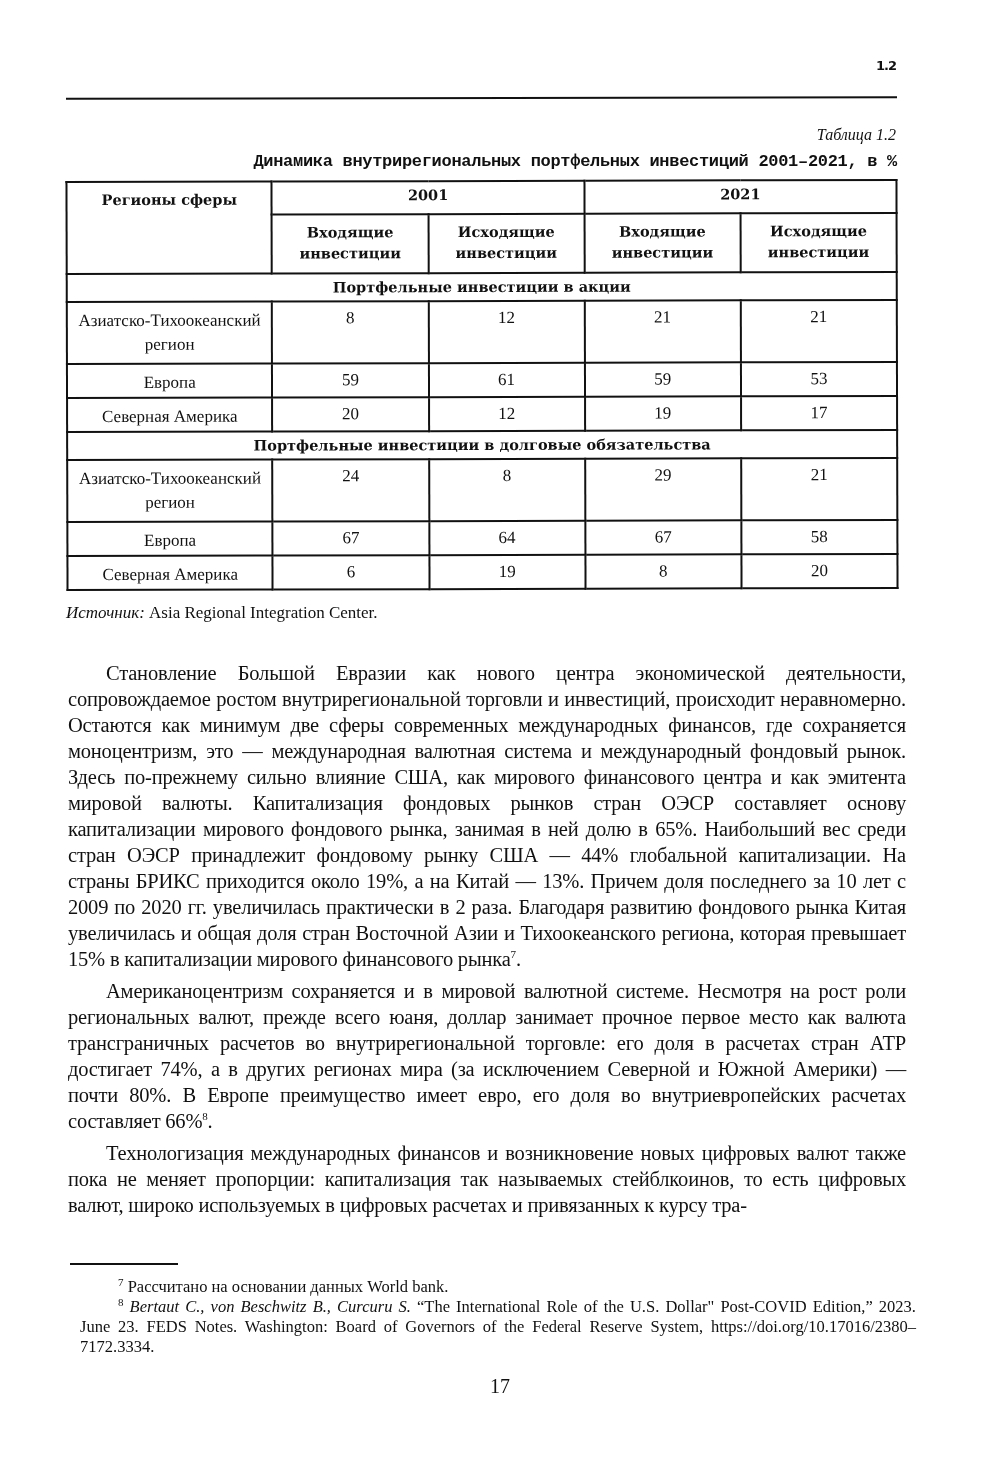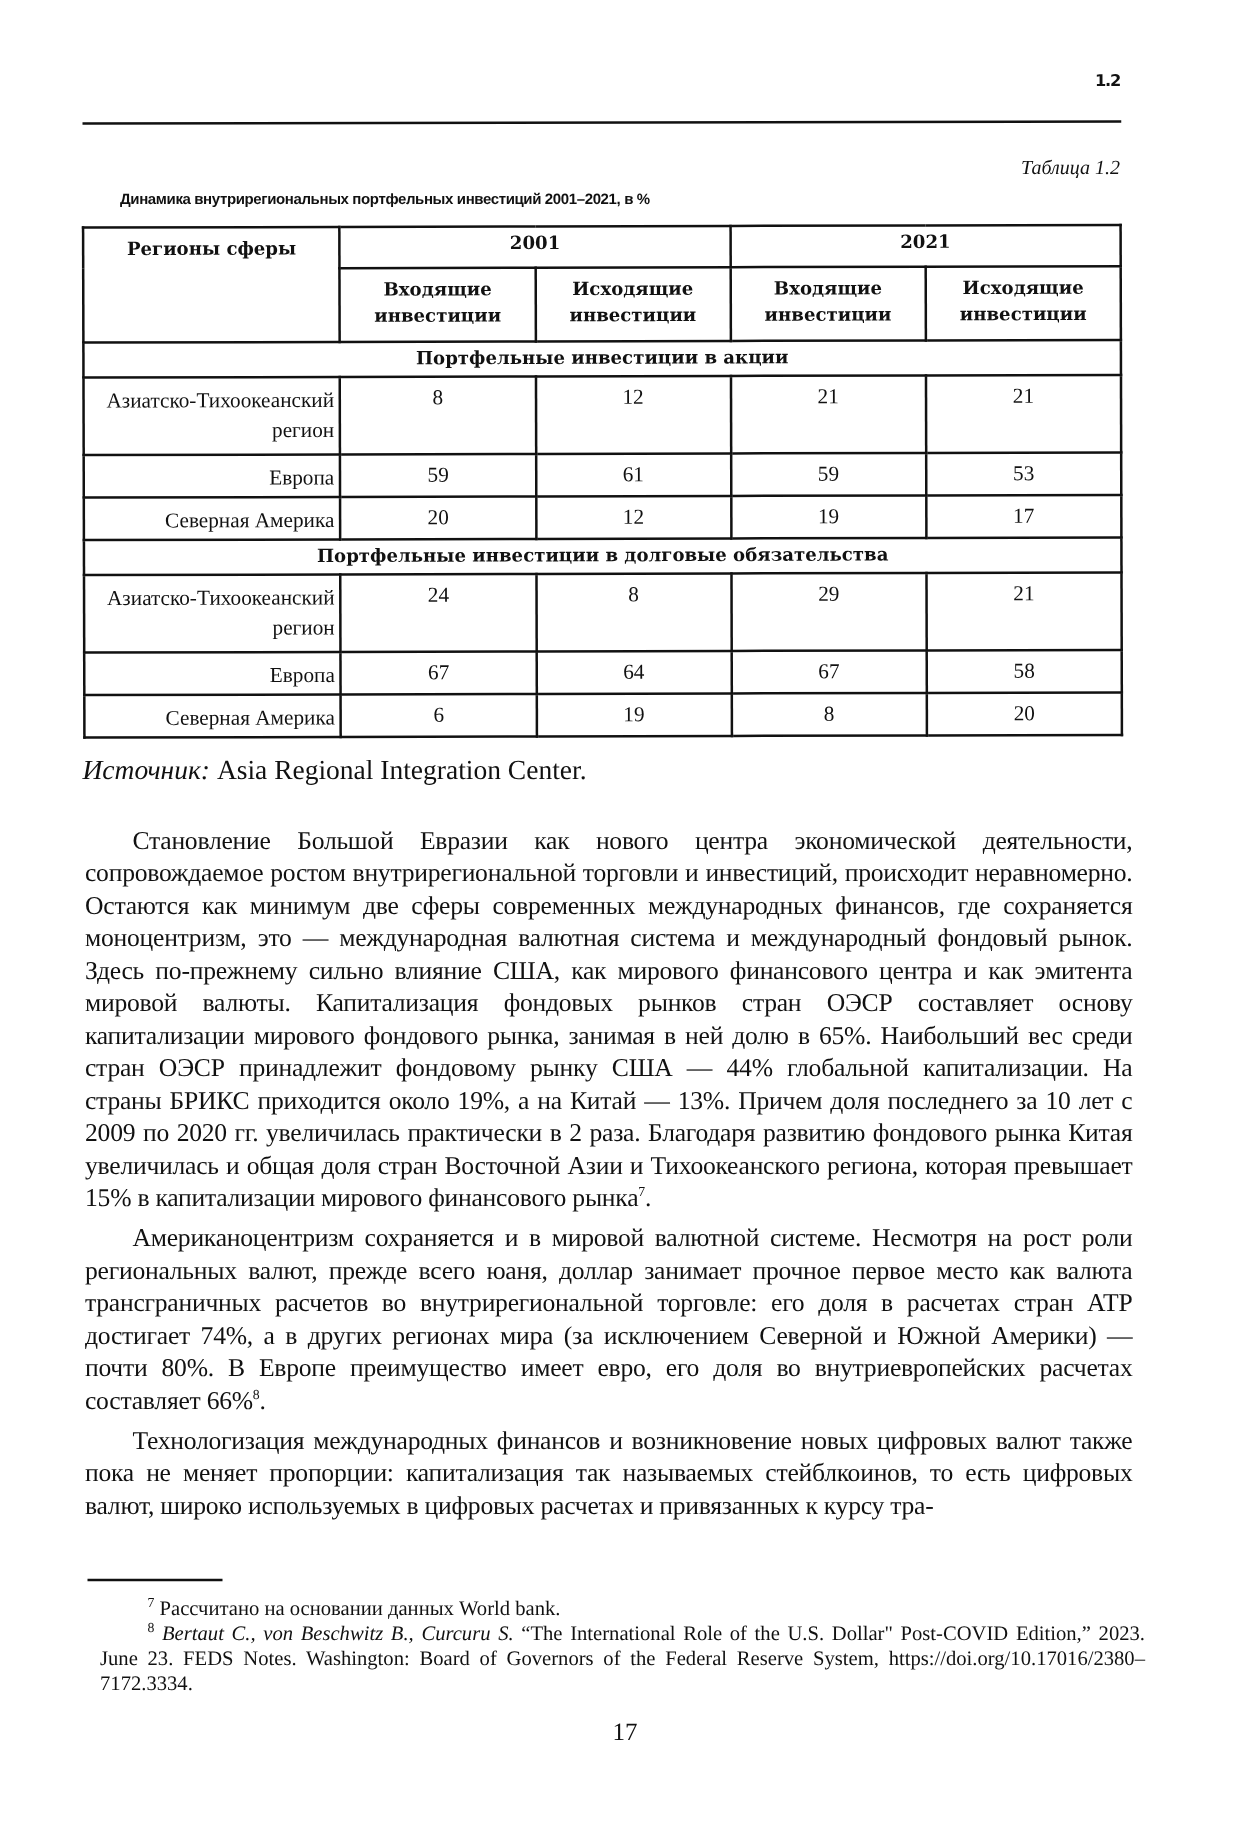--- a/index.html
+++ b/index.html
@@ -14,47 +14,47 @@
     }
     .header-rule {
       position: absolute; left: 66px; top: 97px; width: 831px; height: 0;
       border-top: 2px solid #111; transform: rotate(-0.12deg);
     }
     .table-num {
       position: absolute; right: 104px; top: 126px;
       font-style: italic; font-size: 16px;
     }
     .table-title {
-      position: absolute; left: 66px; width: 831px; top: 152px; text-align: left;
-      font-weight: bold; font-size: 12px; padding-left: 30px; box-sizing: border-box;
-      font-family: Liberation Sans, sans-serif;
+      position: absolute; left: 66px; width: 831px; top: 152px; text-align: right;
+      font-weight: bold; font-size: 17px; padding-left: 30px; box-sizing: border-box;
+      font-family: Liberation Mono, monospace;
       letter-spacing: -0.3px;
     }
     table.data {
       position: absolute; left: 66px; top: 180px; width: 832px;
       border-collapse: collapse; font-size: 17px;
       transform: rotate(-0.15deg);
     }
     table.data td, table.data th {
       border: 2px solid #111; padding: 0 4px; vertical-align: top;
     }
     table.data th { font-weight: bold; font-family: "DejaVu Serif", serif; font-size: 14.5px; text-align: center; }
     table.data th.regions { width: 199px; padding-top: 8px; height: 82px; }
     table.data th.year { height: 26px; padding-top: 4px; }
     table.data th.sub { height: 50px; padding-top: 6px; line-height: 21px; width: 148px; }
     table.data td.section {
       text-align: center; font-weight: bold; font-family: "DejaVu Serif", serif; font-size: 14.5px;
       height: 22px; padding-top: 4px;
     }
-    table.data td.region { text-align: right; line-height: 24px; padding-top: 6px; }
+    table.data td.region { text-align: center; line-height: 24px; padding-top: 6px; }
     table.data td.val { text-align: center; padding-top: 6px; }
     table.data tr.tall td { height: 54px; }
     table.data tr.short td { height: 26px; }
     .source {
-      position: absolute; left: 66px; top: 603px; font-size: 22px;
+      position: absolute; left: 66px; top: 603px; font-size: 17px;
     }
     .source i { font-style: italic; }
     .body-text {
       position: absolute; left: 68px; top: 660px; width: 838px;
       font-size: 20.5px; line-height: 26px; text-align: justify; letter-spacing: -0.2px;
     }
     .body-text p { margin: 0 0 6px 0; text-indent: 38px; }
     sup { font-size: 11px; line-height: 0; }
     .fn-rule {
       position: absolute; left: 70px; top: 1263px; width: 108px; border-top: 2px solid #111;

